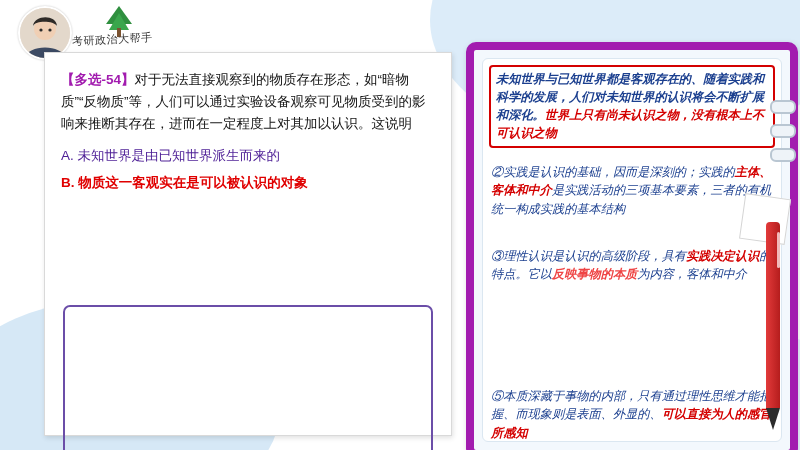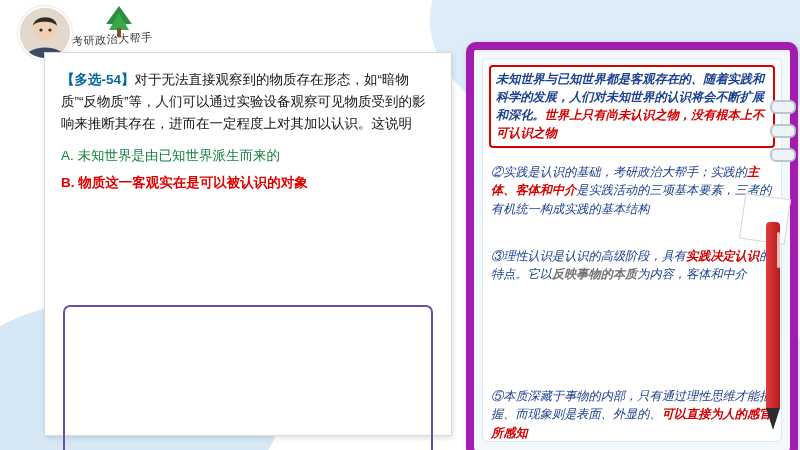--- a/index.html
+++ b/index.html
@@ -97,24 +97,24 @@
   }
   .left-content {
     position: absolute;
     left: 16px;
     top: 16px;
     right: 14px;
     font-size: 13.5px;
     line-height: 1.62;
     color: #141414;
   }
-  .q-head { color: #0369a1; font-weight: bold; }
+  .q-head { color: #a21caf; font-weight: bold; }
   .opt { margin-top: 2px; }
   .opt-red { color: #e00000; font-weight: bold; margin-top: 6px; }
-  .opt-black { color: #15803d; }
+  .opt-black { color: #4c1d95; }
   .answer-box {
     position: absolute;
     left: 18px;
     top: 252px;
     width: 366px;
     height: 166px;
     border: 2px solid #6b4ea8;
     border-radius: 7px;
     background: transparent;
   }
@@ -258,22 +258,22 @@
       <span>物质这一客观实在是可以被认识的对象</span>
     </div>
   </div>
   <div class="answer-box"></div>
 </div>
 
 <div class="right-page">
   <div class="right-inner">
 
     <div class="note-1" id="n1"><span style="color: rgb(27, 63, 143); font-weight: bold;">未知世界与已知世界都是客观存在的、随着实践和科学的发展，人们对未知世界的认识将会不断扩展和深化。</span><span style="color: rgb(212, 0, 0); font-weight: bold;">世界上只有尚未认识之物，没有根本上不可认识之物</span></div>
-    <div class="note" id="n2" style="top:104px"><span>②实践是认识的基础，考研政治大帮手；实践的</span><span style="color: rgb(212, 0, 0); font-weight: bold;">主体、客体和中介</span><span>是实践活动的三项基本要素，三者的有机统一构成实践的基本结构</span></div>
-    <div class="note" id="n3" style="top:188px"><span>③理性认识是认识的高级阶段，具有</span><span style="color: rgb(212, 0, 0); font-weight: bold;">实践决定认识</span><span>的特点。它以</span><span style="color: #737373; font-weight: bold;">反映事物的本质</span><span>为内容，客体和中介</span></div>
+    <div class="note" id="n2" style="top:104px"><span>②实践是认识的基础，因而是深刻的；实践的</span><span style="color: rgb(212, 0, 0); font-weight: bold;">主体、客体和中介</span><span>是实践活动的三项基本要素，三者的有机统一构成实践的基本结构</span></div>
+    <div class="note" id="n3" style="top:188px"><span>③理性认识是认识的高级阶段，具有</span><span style="color: rgb(212, 0, 0); font-weight: bold;">实践决定认识</span><span>的特点。它以</span><span style="color: #ef4444; font-weight: bold;">反映事物的本质</span><span>为内容，客体和中介</span></div>
     <div class="note" id="n5" style="top:328px"><span>⑤本质深藏于事物的内部，只有通过理性思维才能把握、而现象则是表面、外显的、</span><span style="color: rgb(212, 0, 0); font-weight: bold;">可以直接为人的感官所感知</span></div>
 
   </div>
 </div>
 
 <div class="ring" style="left:770px; top:100px;"></div>
 <div class="ring" style="left:770px; top:124px;"></div>
 <div class="ring" style="left:770px; top:148px;"></div>
 
 <div class="fold"></div>

